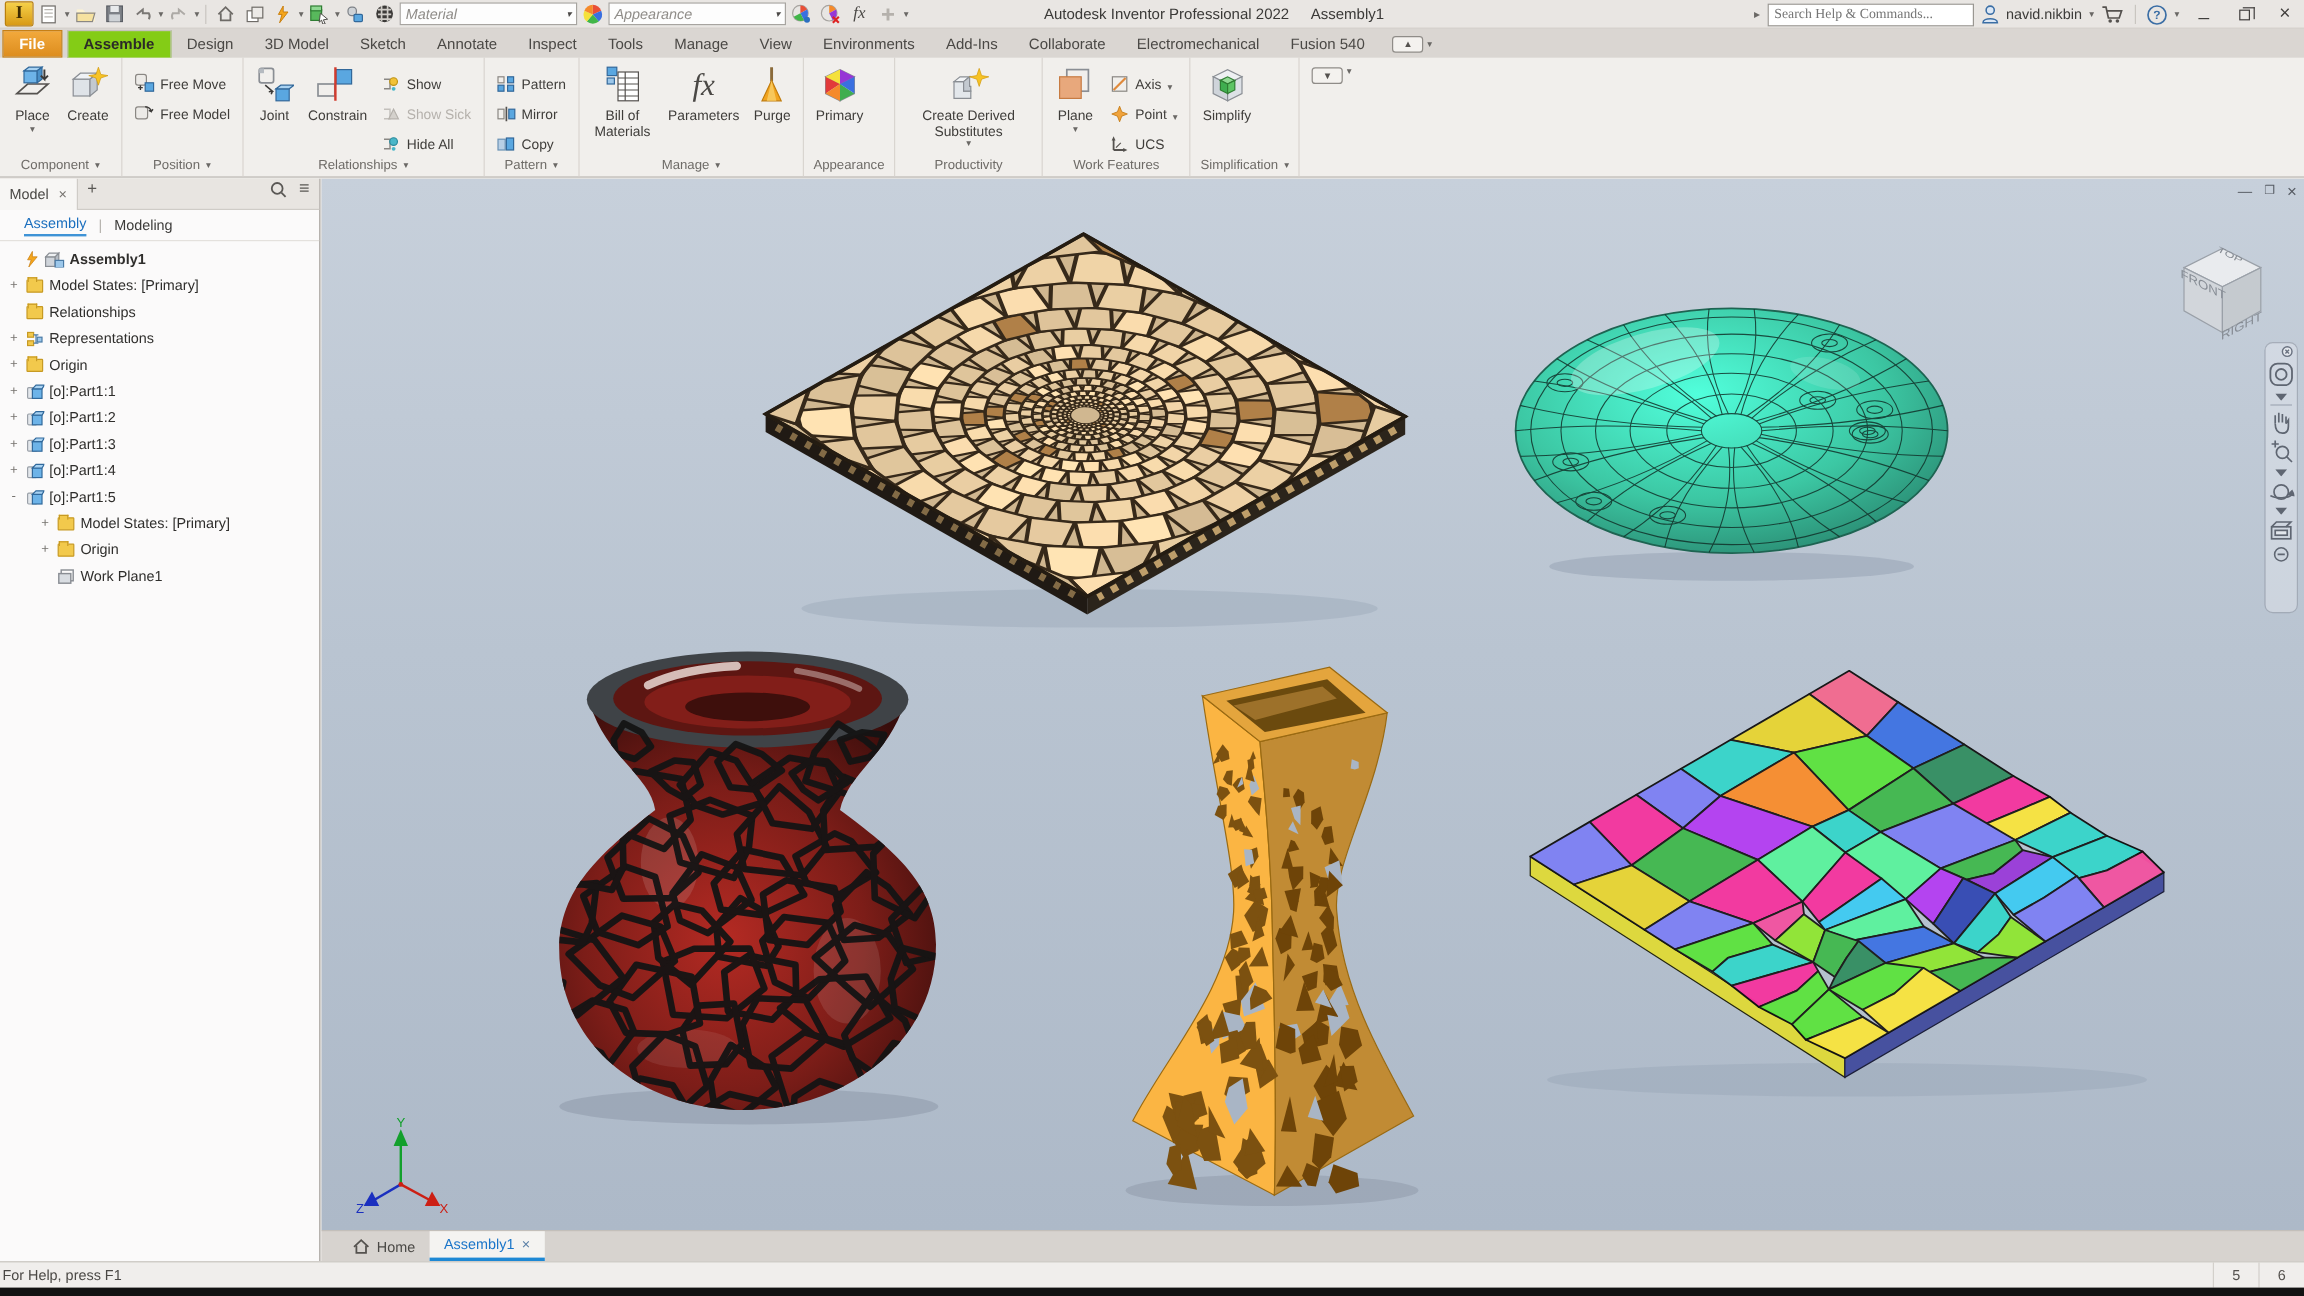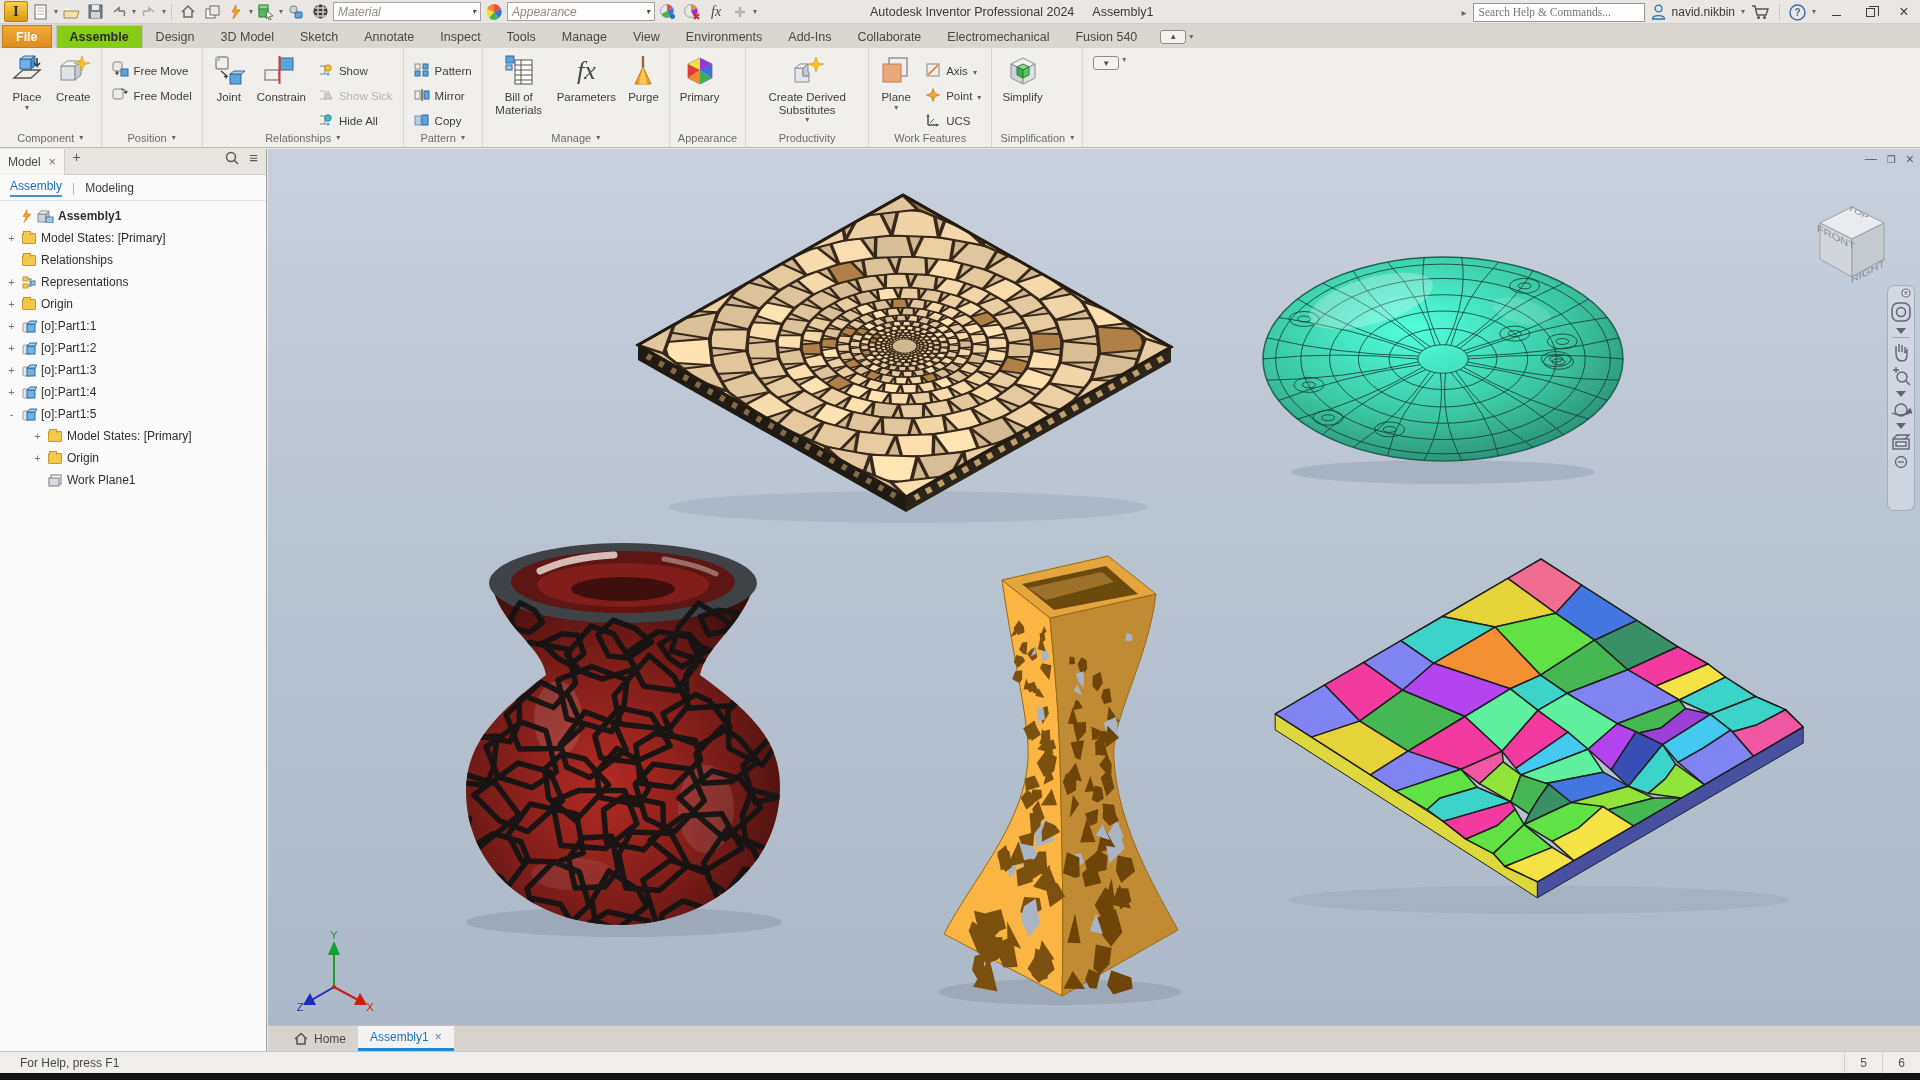--- a/index.html
+++ b/index.html
@@ -38,21 +38,21 @@
 .smallbtn{display:flex;align-items:flex-end;gap:5px;font-size:11.5px;height:25px;padding:0 5px;color:#3f3d3a;border-radius:2px;white-space:nowrap}
 .smallbtn.disabled{color:#b5b1ac}
 .fxtext{font-family:"Liberation Serif",serif;font-style:italic;font-size:26px;color:#4a4845}
 .fxsmall{font-family:"Liberation Serif",serif;font-style:italic;font-size:14px;color:#4a4845}
 
 .browser{position:absolute;top:149px;left:0;width:267px;bottom:29px;background:#fbfafa;border-right:1px solid #a5a19c;display:flex;flex-direction:column;z-index:20}
 .bp-head{height:26px;background:#e8e5e1;border-bottom:1px solid #cfccc7;display:flex;align-items:flex-start;font-size:12px;color:#4a4845}
 .bp-tab{height:26px;display:flex;align-items:center;gap:8px;background:#f7f6f4;border-right:1px solid #cfccc7;padding:0 8px;font-size:12px}
 .bp-plus{width:24px;display:flex;align-items:center;justify-content:center;font-size:14px;color:#5a5855}
 .bp-headright{margin-left:auto;display:flex;align-items:center;gap:10px;padding-right:8px;color:#5a5855}
-.bp-viewtabs{height:26px;display:flex;align-items:center;padding:0 10px;gap:10px;font-size:12px;border-bottom:1px solid #e4e1dd}
+.bp-viewtabs{height:26px;display:flex;align-items:center;padding:0 20px;gap:10px;font-size:12px;border-bottom:1px solid #e4e1dd}
 .vt-active{color:#1b6fbe;border-bottom:2px solid #3f93d6;padding-bottom:2px}
 .vt-sep{color:#b5b2ad}
 .tree{flex:1;padding:4px 0 0 6px;font-size:12px;color:#2f2e2c;overflow:hidden}
 .trow{display:flex;align-items:center;height:22px;gap:4px}
 .trow .exp{width:11px;text-align:center;color:#76736f;font-size:11px;flex:0 0 auto}
 .trow .lbl{white-space:nowrap}
 .trow.bold .lbl{font-weight:bold}
 .ind1{padding-left:26px}
 .ticon{width:16px;height:14px;display:flex;align-items:center;justify-content:center;flex:0 0 auto}
 
@@ -63,21 +63,21 @@
 .navbar svg{flex:0 0 auto}
 .nb-div{width:18px;height:1px;background:rgba(110,120,135,0.5)}
 .obj{position:absolute}
 
 .doctabs{position:absolute;left:268px;right:0;bottom:29px;height:26px;background:#d7d3cf;border-top:1px solid #c3bfba;display:flex;align-items:stretch;padding-left:14px;z-index:20;font-size:12px}
 .dtab{display:flex;align-items:center;gap:6px;padding:0 12px;color:#4a4845}
 .dtab.active{background:#f4f3f1;color:#1a75c9;border-bottom:3px solid #1e88d4}
 .dtab .x{color:#5a7fa6;font-size:12px}
 
 .statusbar{position:absolute;left:0;right:0;bottom:7px;height:22px;background:#f0eeec;border-top:1px solid #c9c5c0;display:flex;align-items:center;font-size:12px;color:#4a4845;z-index:25}
-.sb-left{padding-left:20px}
+.sb-left{padding-left:2px}
 .sb-right{margin-left:auto;display:flex;height:100%}
 .sb-cell{width:38px;border-left:1px solid #d3d0cb;display:flex;align-items:center;justify-content:center;color:#55524f}
 .darkstrip{position:absolute;left:0;right:0;bottom:0;height:7px;background:#121212;z-index:26}
 
 .i-folder{width:14px;height:11px;background:#f2c94c;border:1px solid #c79a23;border-radius:1px;position:relative}
 .i-folder:before{content:"";position:absolute;top:-3px;left:0;width:6px;height:3px;background:#f2c94c;border:1px solid #c79a23;border-bottom:none}
 </style>
 </head>
 <body>
 
@@ -193,21 +193,21 @@
       <span class="fxsmall">fx</span>
     </div>
   <div class="qi">
       <svg width="14" height="14">
         <path d="M7 2v10M2 7h10" stroke="#b5b1ac" stroke-width="2.4"></path>
       </svg>
     </div>
   <span class="caret">▾</span>
 
   <div class="tb-title">
-    <span>Autodesk Inventor Professional 2024</span>
+    <span>Autodesk Inventor Professional 2022</span>
     <span>Assembly1</span>
   </div>
 
   <div class="tb-right">
     <span style="color:#6a6865;font-size:10px">▸</span>
     <input class="searchbox" placeholder="Search Help &amp; Commands..." style="">
     <svg width="15" height="16">
         <circle cx="7.5" cy="4.5" r="3.4" fill="#dbe7f5" stroke="#3b6ea5" stroke-width="1.3"></circle>
         <path d="M1.5 15 C1.5 10.5 13.5 10.5 13.5 15 Z" fill="#dbe7f5" stroke="#3b6ea5" stroke-width="1.3"></path>
       </svg>

